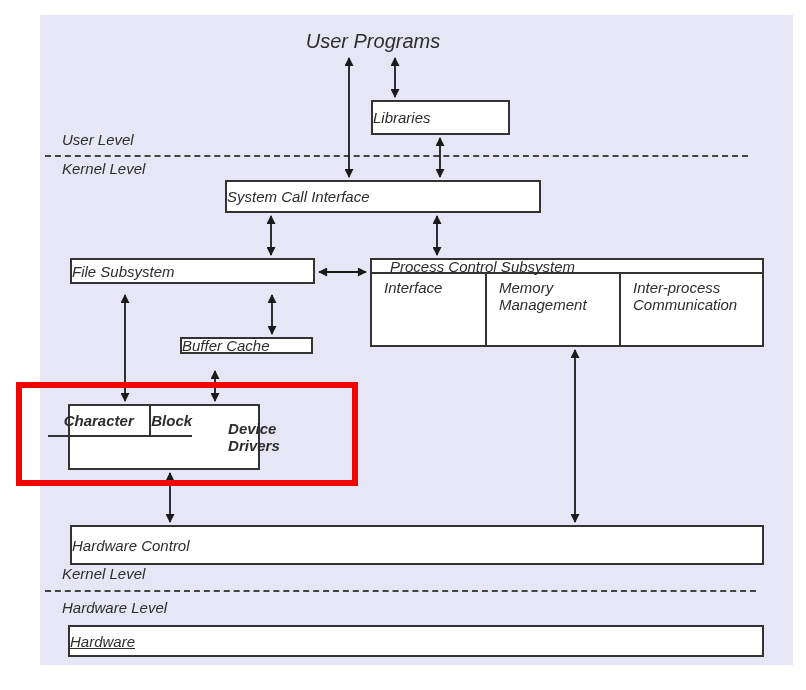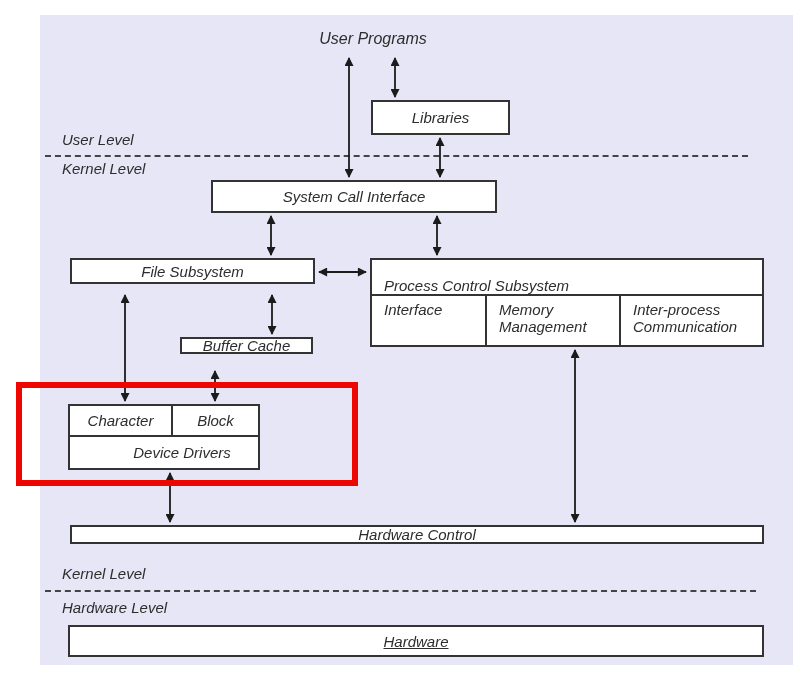--- a/index.html
+++ b/index.html
@@ -14,66 +14,66 @@
   }
   *{box-sizing:border-box;margin:0;padding:0;}
   html,body{width:806px;height:690px;background:var(--page-background,#fff);}
   body{font-family:"Liberation Sans","DejaVu Sans",sans-serif;}
   .stage{position:relative;width:806px;height:690px;overflow:hidden;
          font-style:italic;color:var(--text,#2d2d2d);font-size:15px;}
   .panel{position:absolute;left:40px;top:15px;width:753px;height:650px;
          background:var(--diagram-background,#e6e6f6);}
   .box{position:absolute;background:var(--box-fill,#fff);
        border:2px solid var(--box-border,#333);
-       display:flex;align-items:center;justify-content:center;}
+       display:flex;align-items:center;}
   .label{position:absolute;white-space:nowrap;}
   .dash{position:absolute;border-top:2px dashed var(--dashed-line,#444);height:0;}
   .arrows{position:absolute;left:0;top:0;width:806px;height:690px;}
   .arrows line{stroke:var(--arrow,#1b1b1b);stroke-width:1.8;}
   #arrowhead path{fill:var(--arrow,#1b1b1b);stroke:none;}
   
   .pcs{flex-direction:column;align-items:stretch;justify-content:flex-start;}
-  .pcs-header{height:36px;border-bottom:2px solid var(--box-border,#333);
-              display:flex;align-items:flex-end;padding-left:12px;}
+  .pcs-header{height:14px;border-bottom:2px solid var(--box-border,#333);
+              display:flex;align-items:center;padding-left:18px;}
   .pcs-row{flex:1;display:flex;align-items:stretch;}
   .pcs-cell{padding:5px 4px 0 12px;line-height:17px;}
   .pcs-cell.mid{border-left:2px solid var(--box-border,#333);
                 border-right:2px solid var(--box-border,#333);}
   
-  .dd{flex-direction:column;align-items:stretch;justify-content:center;}
+  .dd{flex-direction:row;align-items:stretch;justify-content:center;font-weight:bold;}
   .dd-row1{height:31px;display:flex;align-items:stretch;
            border-bottom:2px solid var(--box-border,#333);}
   .dd-cell{display:flex;align-items:center;justify-content:center;}
   .dd-cell.left{width:103px;border-right:2px solid var(--box-border,#333);}
   .dd-cell.right{flex:1;}
   .dd-row2{flex:1;display:flex;align-items:center;justify-content:center;padding-left:36px;}
   .red-rect{position:absolute;left:16px;top:382px;width:342px;height:104px;
             border:6px solid var(--highlight,#ee0600);}
 </style>
 </head>
 <body>
 
 <div class="stage">
 
   <div class="panel"></div>
 
   <div class="dash" style="left:45px;top:155px;width:703px;"></div>
   <div class="dash" style="left:45px;top:590px;width:711px;"></div>
 
-  <div class="label" style="left:301px;top:30px;width:144px;text-align:center;font-size:16px;">User Programs</div>
+  <div class="label" style="left:301px;top:30px;width:144px;text-align:center;font-size:20px;">User Programs</div>
   <div class="label" style="left:62px;top:131px;">User Level</div>
   <div class="label" style="left:62px;top:160px;">Kernel Level</div>
   <div class="label" style="left:62px;top:565px;">Kernel Level</div>
   <div class="label" style="left:62px;top:599px;">Hardware Level</div>
 
   <div class="box" style="left:371px;top:100px;width:139px;height:35px;">
     <span>Libraries</span>
   </div>
 
-  <div class="box" style="left:211px;top:180px;width:286px;height:33px;">
+  <div class="box" style="left:225px;top:180px;width:316px;height:33px;">
     <span>System Call Interface</span>
   </div>
 
   <div class="box" style="left:70px;top:258px;width:245px;height:26px;">
     <span>File Subsystem</span>
   </div>
 
   <div class="box pcs" style="left:370px;top:258px;width:394px;height:89px;">
     <div class="pcs-header">
       <span>Process Control Subsystem</span>
@@ -96,21 +96,21 @@
       </div>
       <div class="dd-cell right">
         <span>Block</span>
       </div>
     </div>
     <div class="dd-row2">
       <span>Device Drivers</span>
     </div>
   </div>
 
-  <div class="box" style="left:70px;top:525px;width:694px;height:19px;">
+  <div class="box" style="left:70px;top:525px;width:694px;height:40px;">
     <span>Hardware Control</span>
   </div>
 
   <div class="box" style="left:68px;top:625px;width:696px;height:32px;text-decoration:underline;">
     <span>Hardware</span>
   </div>
 
   <svg class="arrows" width="806" height="690" viewBox="0 0 806 690" xmlns="http://www.w3.org/2000/svg">
     <defs>
       <marker id="arrowhead" viewBox="0 0 10 10" refX="9" refY="5" markerWidth="10" markerHeight="9" orient="auto-start-reverse" markerUnits="userSpaceOnUse">

